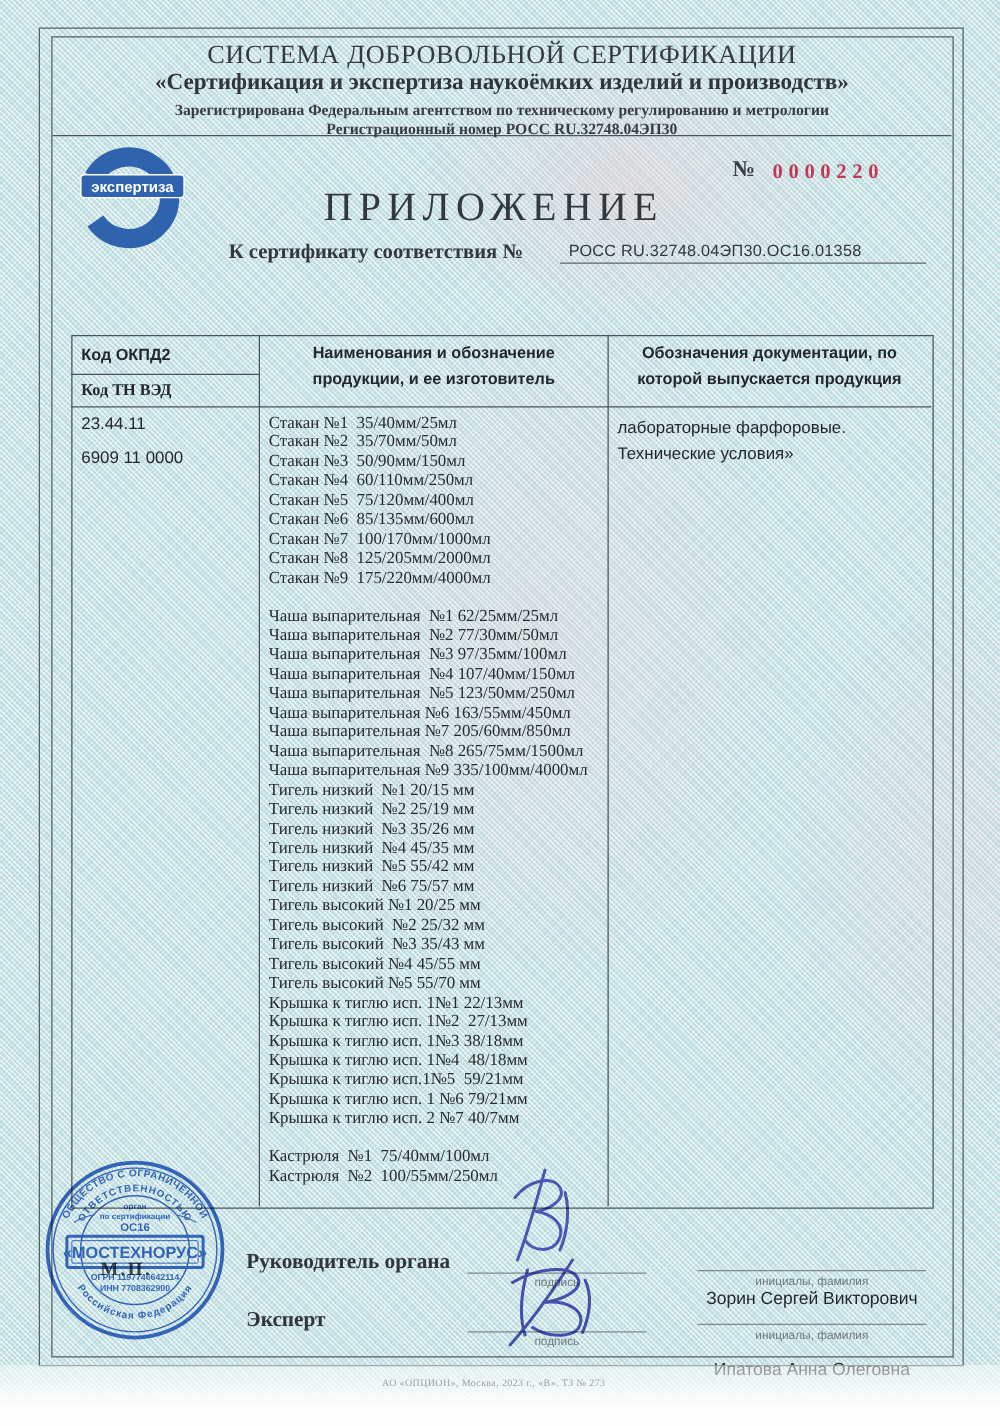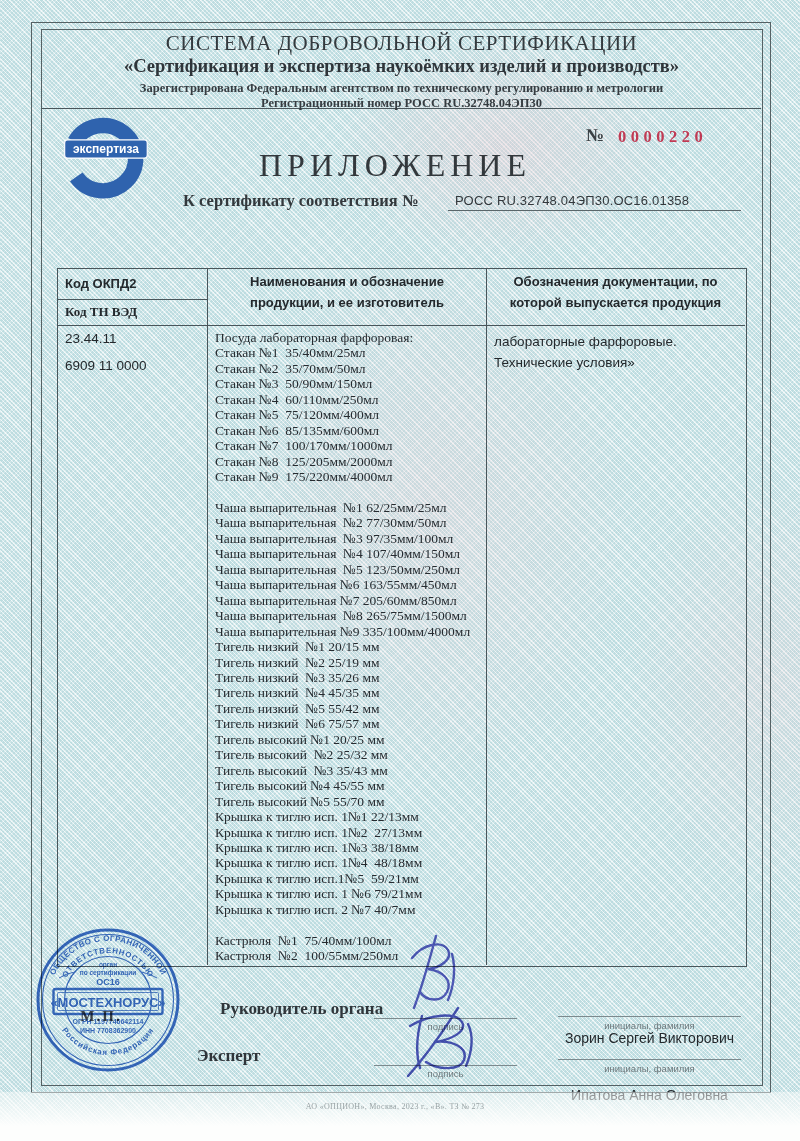--- a/index.html
+++ b/index.html
@@ -47,21 +47,21 @@
   .hdr-c1a{left:65px;top:276px;font-size:13px;font-weight:bold;color:#23282c;}
   .hdr-c1b{left:65px;top:304px;font-size:13px;font-weight:bold;color:#23282c;font-family:Liberation Serif, serif;}
   .hdr-c2{left:214px;top:272px;width:266px;font-size:13px;font-weight:bold;color:#23282c;line-height:1.6;}
   .hdr-c3{left:492px;top:272px;width:247px;font-size:13px;font-weight:bold;color:#23282c;line-height:1.6;}
   .c1-v1{left:65px;top:331px;font-size:13.5px;color:#23282c;}
   .c1-v2{left:65px;top:358px;font-size:13.5px;color:#23282c;}
   .c2-lines{left:215px;top:330px;width:268px;font-size:13.5px;line-height:15.45px;color:#262b30;}
   .c2-lines div{white-space:pre;}
   .c3-lines{left:494px;top:331px;width:248px;font-size:13.5px;line-height:21px;color:#23282c;}
   
-  .role-head{left:197px;top:999px;font-size:17px;font-weight:bold;color:#2f353a;margin-left:23px;}
+  .role-head{left:197px;top:999px;font-size:17px;font-weight:bold;color:#2f353a;}
   .role-expert{left:197px;top:1046px;font-size:17px;font-weight:bold;color:#2f353a;}
   .sig-line1{left:374px;top:1018px;width:143px;border-top:1px solid #7c898d;}
   .sig-line2{left:374px;top:1065px;width:143px;border-top:1px solid #7c898d;}
   .sig-cap1{left:374px;top:1021px;width:143px;font-size:9.5px;color:#6d787c;}
   .sig-cap2{left:374px;top:1068px;width:143px;font-size:9.5px;color:#6d787c;}
   .name1{left:558px;top:1030px;width:183px;font-size:14px;color:#23282c;}
   .name2{left:558px;top:1039px;width:183px;font-size:14px;color:#23282c;margin-top:48px;}
   .name-line1{left:558px;top:1016px;width:183px;border-top:1px solid #7c898d;}
   .name-line2{left:558px;top:1059px;width:183px;border-top:1px solid #7c898d;}
   .name-cap1{left:558px;top:1020px;width:183px;font-size:9.5px;color:#6d787c;}
@@ -113,21 +113,20 @@
 
   <div class="abs sans hdr-c1a">Код ОКПД2</div>
   <div class="abs sans hdr-c1b">Код ТН ВЭД</div>
   <div class="abs sans center hdr-c2">Наименования и обозначение продукции, и ее изготовитель</div>
   <div class="abs sans center hdr-c3">Обозначения документации, по которой выпускается продукция</div>
 
   <div class="abs sans c1-v1">23.44.11</div>
   <div class="abs sans c1-v2">6909 11 0000</div>
 
   <div class="abs serif c2-lines">
-      <div>Посуда лабораторная фарфоровая:</div>
       <div>Стакан №1  35/40мм/25мл</div>
       <div>Стакан №2  35/70мм/50мл</div>
       <div>Стакан №3  50/90мм/150мл</div>
       <div>Стакан №4  60/110мм/250мл</div>
       <div>Стакан №5  75/120мм/400мл</div>
       <div>Стакан №6  85/135мм/600мл</div>
       <div>Стакан №7  100/170мм/1000мл</div>
       <div>Стакан №8  125/205мм/2000мл</div>
       <div>Стакан №9  175/220мм/4000мл</div>
       <div>&nbsp;</div>

